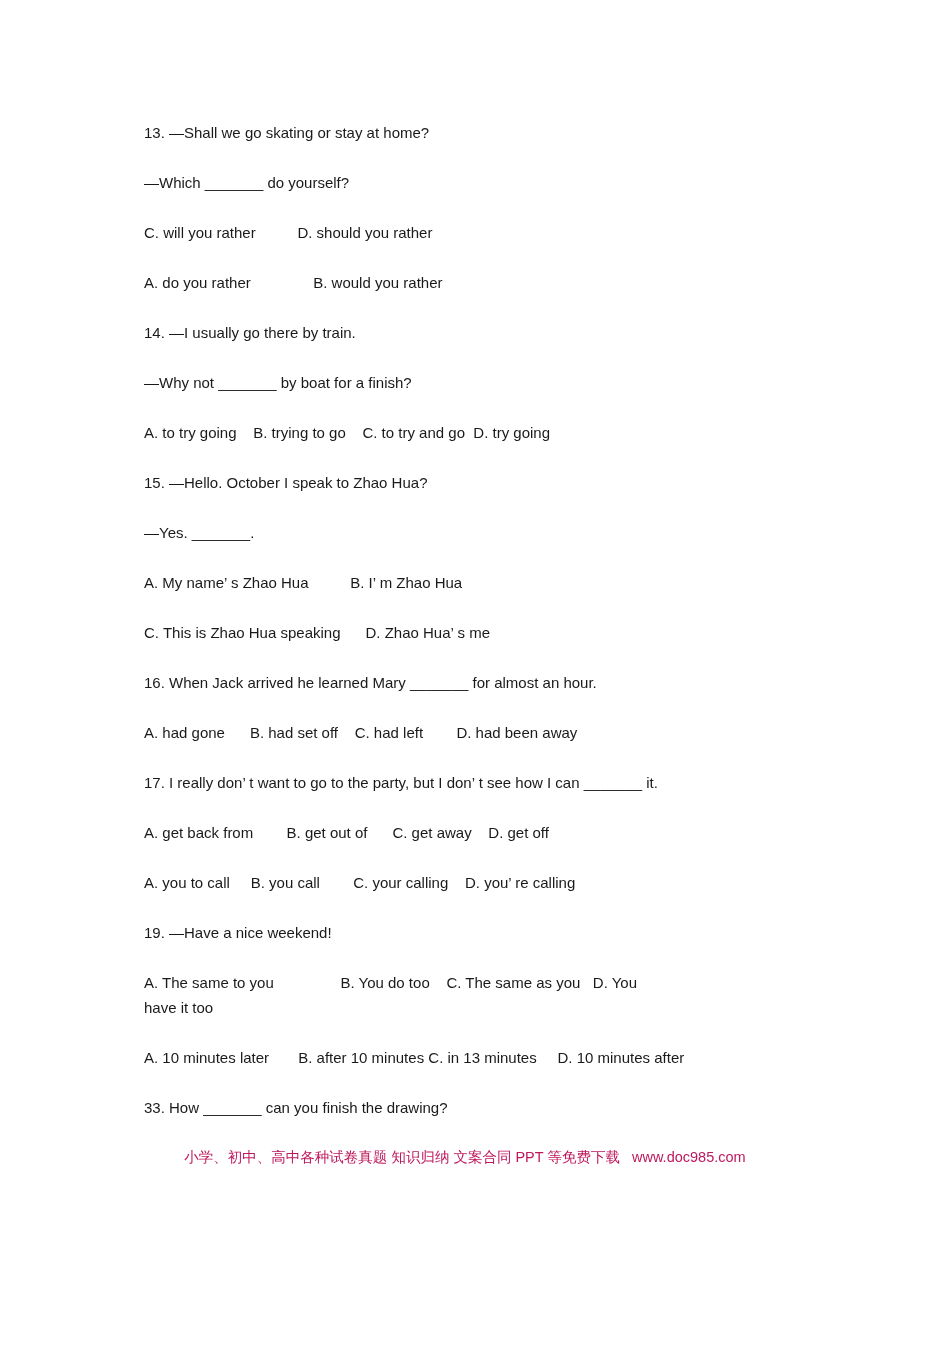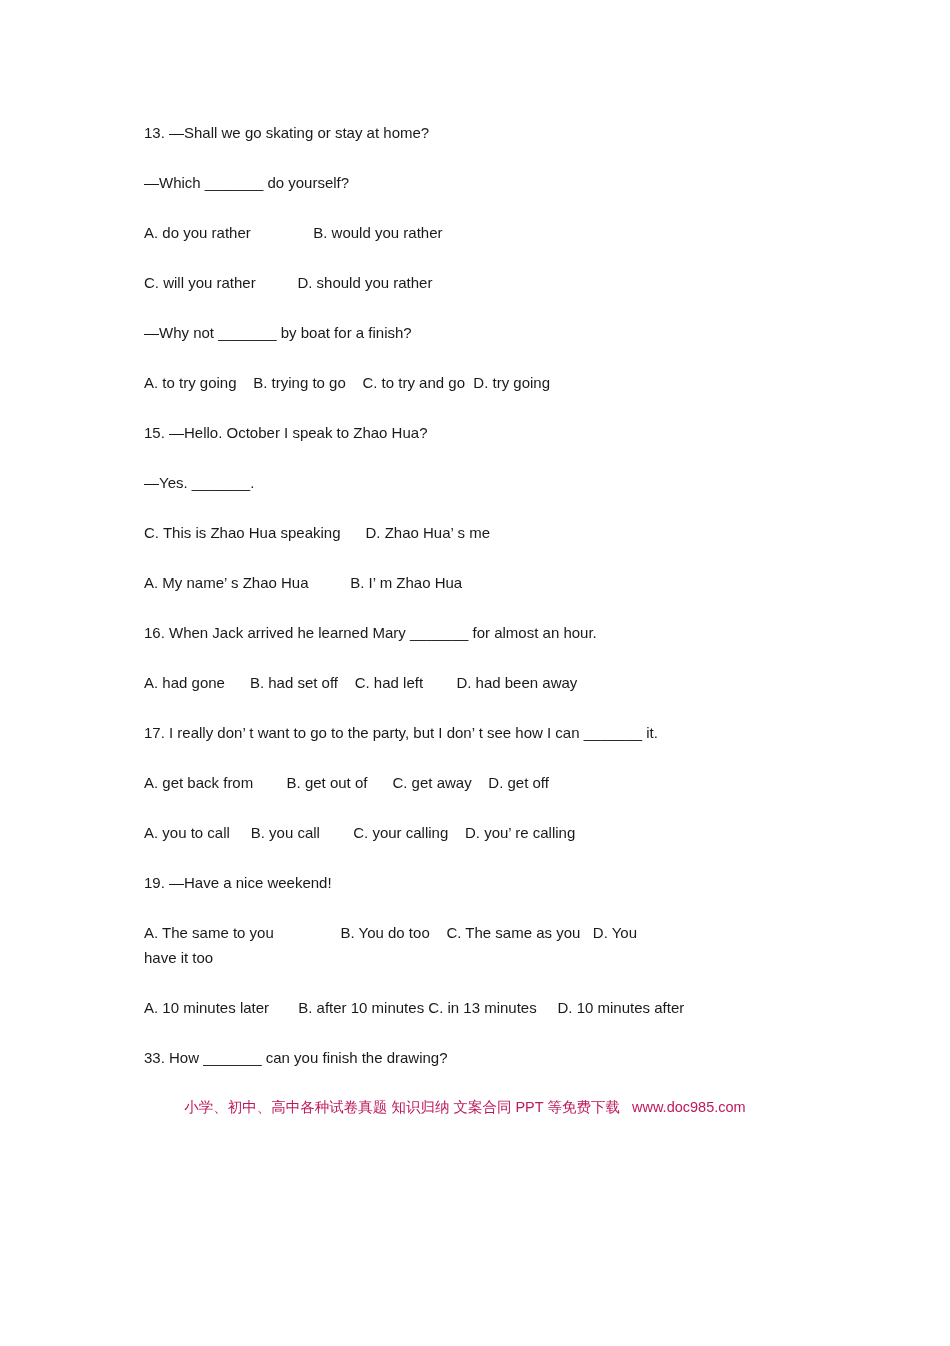--- a/index.html
+++ b/index.html
@@ -37,28 +37,29 @@
     white-space: pre-wrap;
     font-family: "Liberation Sans", sans-serif;
   }
 </style>
 </head>
 <body>
 
 <div class="page">
   <p class="line">13. —Shall we go skating or stay at home?</p>
   <p class="line">—Which _______ do yourself?</p>
+  <p class="line">C. will you rather          D. should you rather</p>
   <p class="line">A. do you rather               B. would you rather</p>
-  <p class="line">C. will you rather          D. should you rather</p>
+  <p class="line">14. —I usually go there by train.</p>
   <p class="line">—Why not _______ by boat for a finish?</p>
   <p class="line">A. to try going    B. trying to go    C. to try and go  D. try going</p>
   <p class="line">15. —Hello. October I speak to Zhao Hua?</p>
   <p class="line">—Yes. _______.</p>
+  <p class="line">A. My name’ s Zhao Hua          B. I’ m Zhao Hua</p>
   <p class="line">C. This is Zhao Hua speaking      D. Zhao Hua’ s me</p>
-  <p class="line">A. My name’ s Zhao Hua          B. I’ m Zhao Hua</p>
   <p class="line">16. When Jack arrived he learned Mary _______ for almost an hour.</p>
   <p class="line">A. had gone      B. had set off    C. had left        D. had been away</p>
   <p class="line">17. I really don’ t want to go to the party, but I don’ t see how I can _______ it.</p>
   <p class="line">A. get back from        B. get out of      C. get away    D. get off</p>
   <p class="line">A. you to call     B. you call        C. your calling    D. you’ re calling</p>
   <p class="line">19. —Have a nice weekend!</p>
   <p class="line">A. The same to you                B. You do too    C. The same as you   D. You
 have it too</p>
   <p class="line">A. 10 minutes later       B. after 10 minutes C. in 13 minutes     D. 10 minutes after</p>
   <p class="line">33. How _______ can you finish the drawing?</p>

